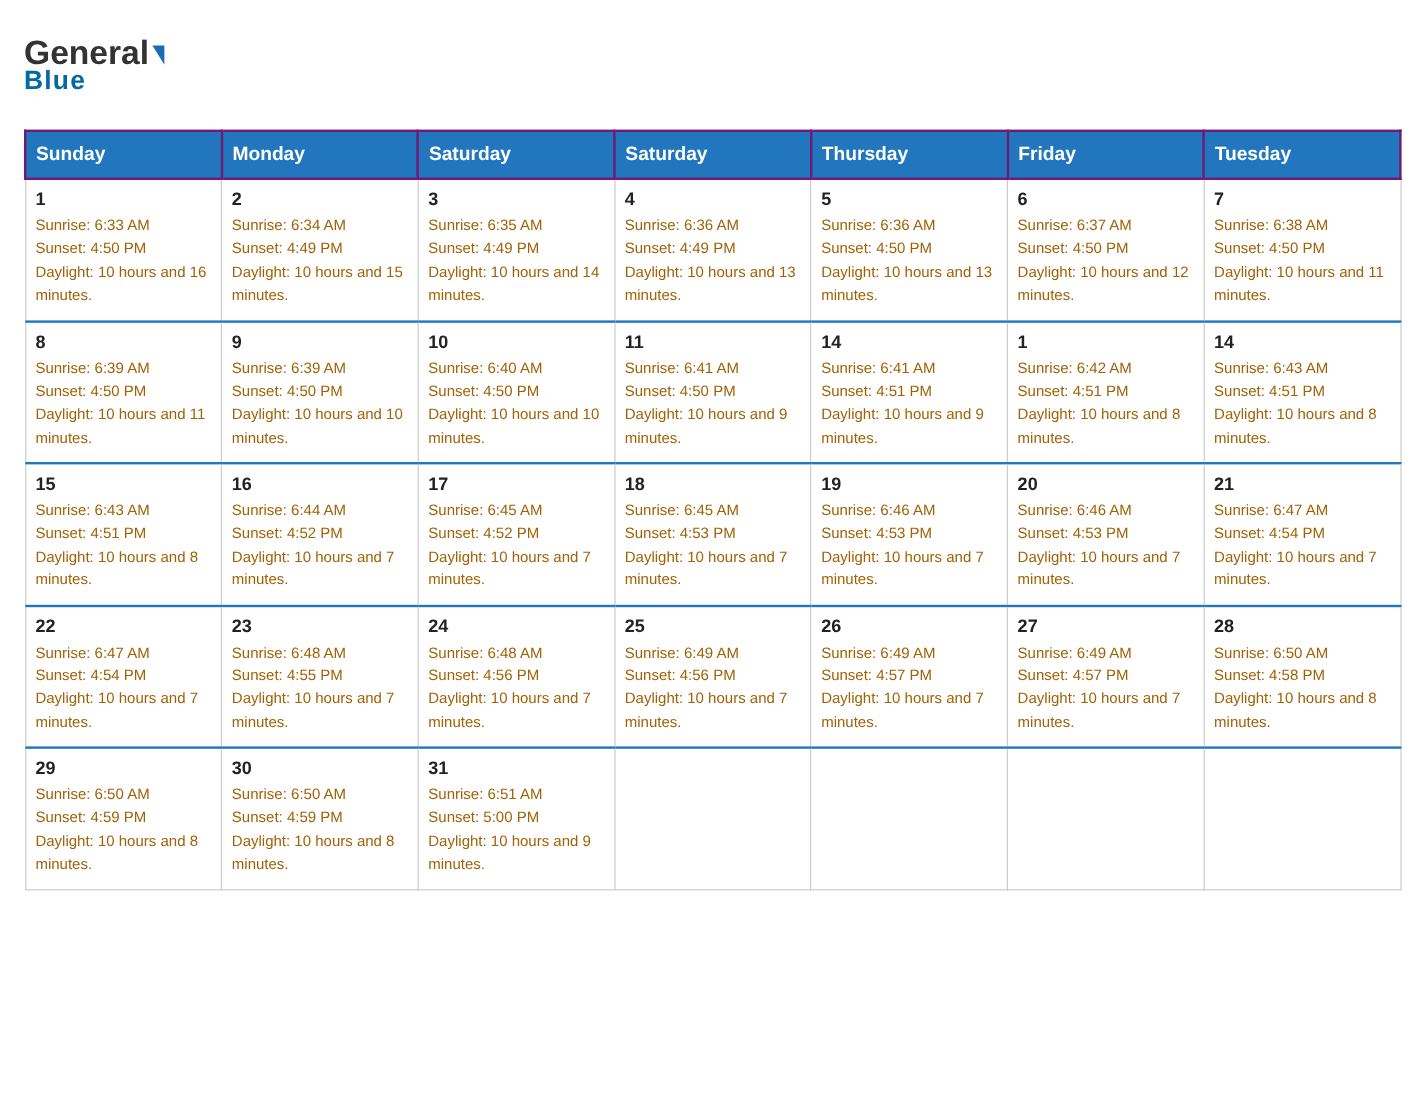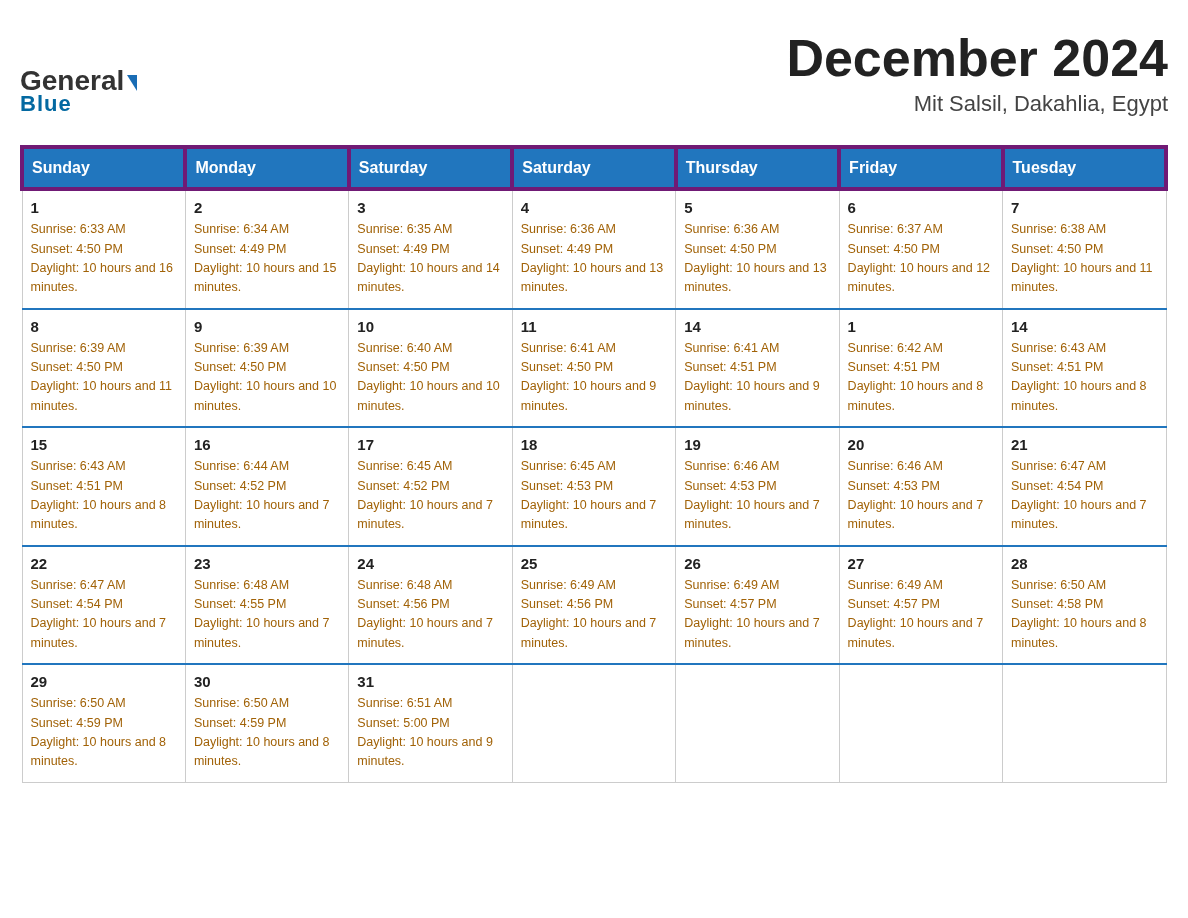--- a/index.html
+++ b/index.html
@@ -6,21 +6,21 @@
     body {
       font-family: Arial, sans-serif;
       background: #fff;
       padding: 20px;
       width: 1188px;
       min-height: 918px;
     }
     .header-area {
       display: flex;
       justify-content: space-between;
-      align-items: flex-end;
+      align-items: center;
       margin-bottom: 18px;
       padding: 10px 0;
     }
     .logo-area {
       display: flex;
       flex-direction: column;
       align-items: flex-start;
     }
     .logo-text {
       font-size: 28px;
@@ -54,21 +54,21 @@
       border-collapse: collapse;
       table-layout: fixed;
     }
     .calendar-table th {
       background-color: #2176be;
       color: #fff;
       font-size: 16px;
       font-weight: bold;
       padding: 10px 8px;
       text-align: left;
-      border: 4px solid #701a75;
+      border: 2px solid #701a75;
     }
     .calendar-table td {
       vertical-align: top;
       padding: 8px 8px 10px 8px;
       border: 1px solid #ccc;
       font-size: 13px;
       color: #333;
       min-height: 90px;
       background: #fff;
     }
@@ -93,24 +93,20 @@
   </style>
 </head>
 <body>
 
 <div class="header-area">
   <div class="logo-area">
     <div class="logo-text">
       General<span style="display:inline-block;width:0;height:0;border-left:10px solid transparent;border-right:0px solid transparent;border-top:16px solid #1a6db5;margin-left:3px;vertical-align:middle;"></span>
     </div>
     <div class="logo-blue-line">Blue</div>
-  </div>
-  <div class="title-area">
-    <div class="month-title">December 2024</div>
-    <div class="location-title">Mit Salsil, Dakahlia, Egypt</div>
   </div>
 </div>
 
 <table class="calendar-table">
   <thead>
     <tr>
     <th>Sunday</th>
         <th>Monday</th>
         <th>Saturday</th>
         <th>Saturday</th>

